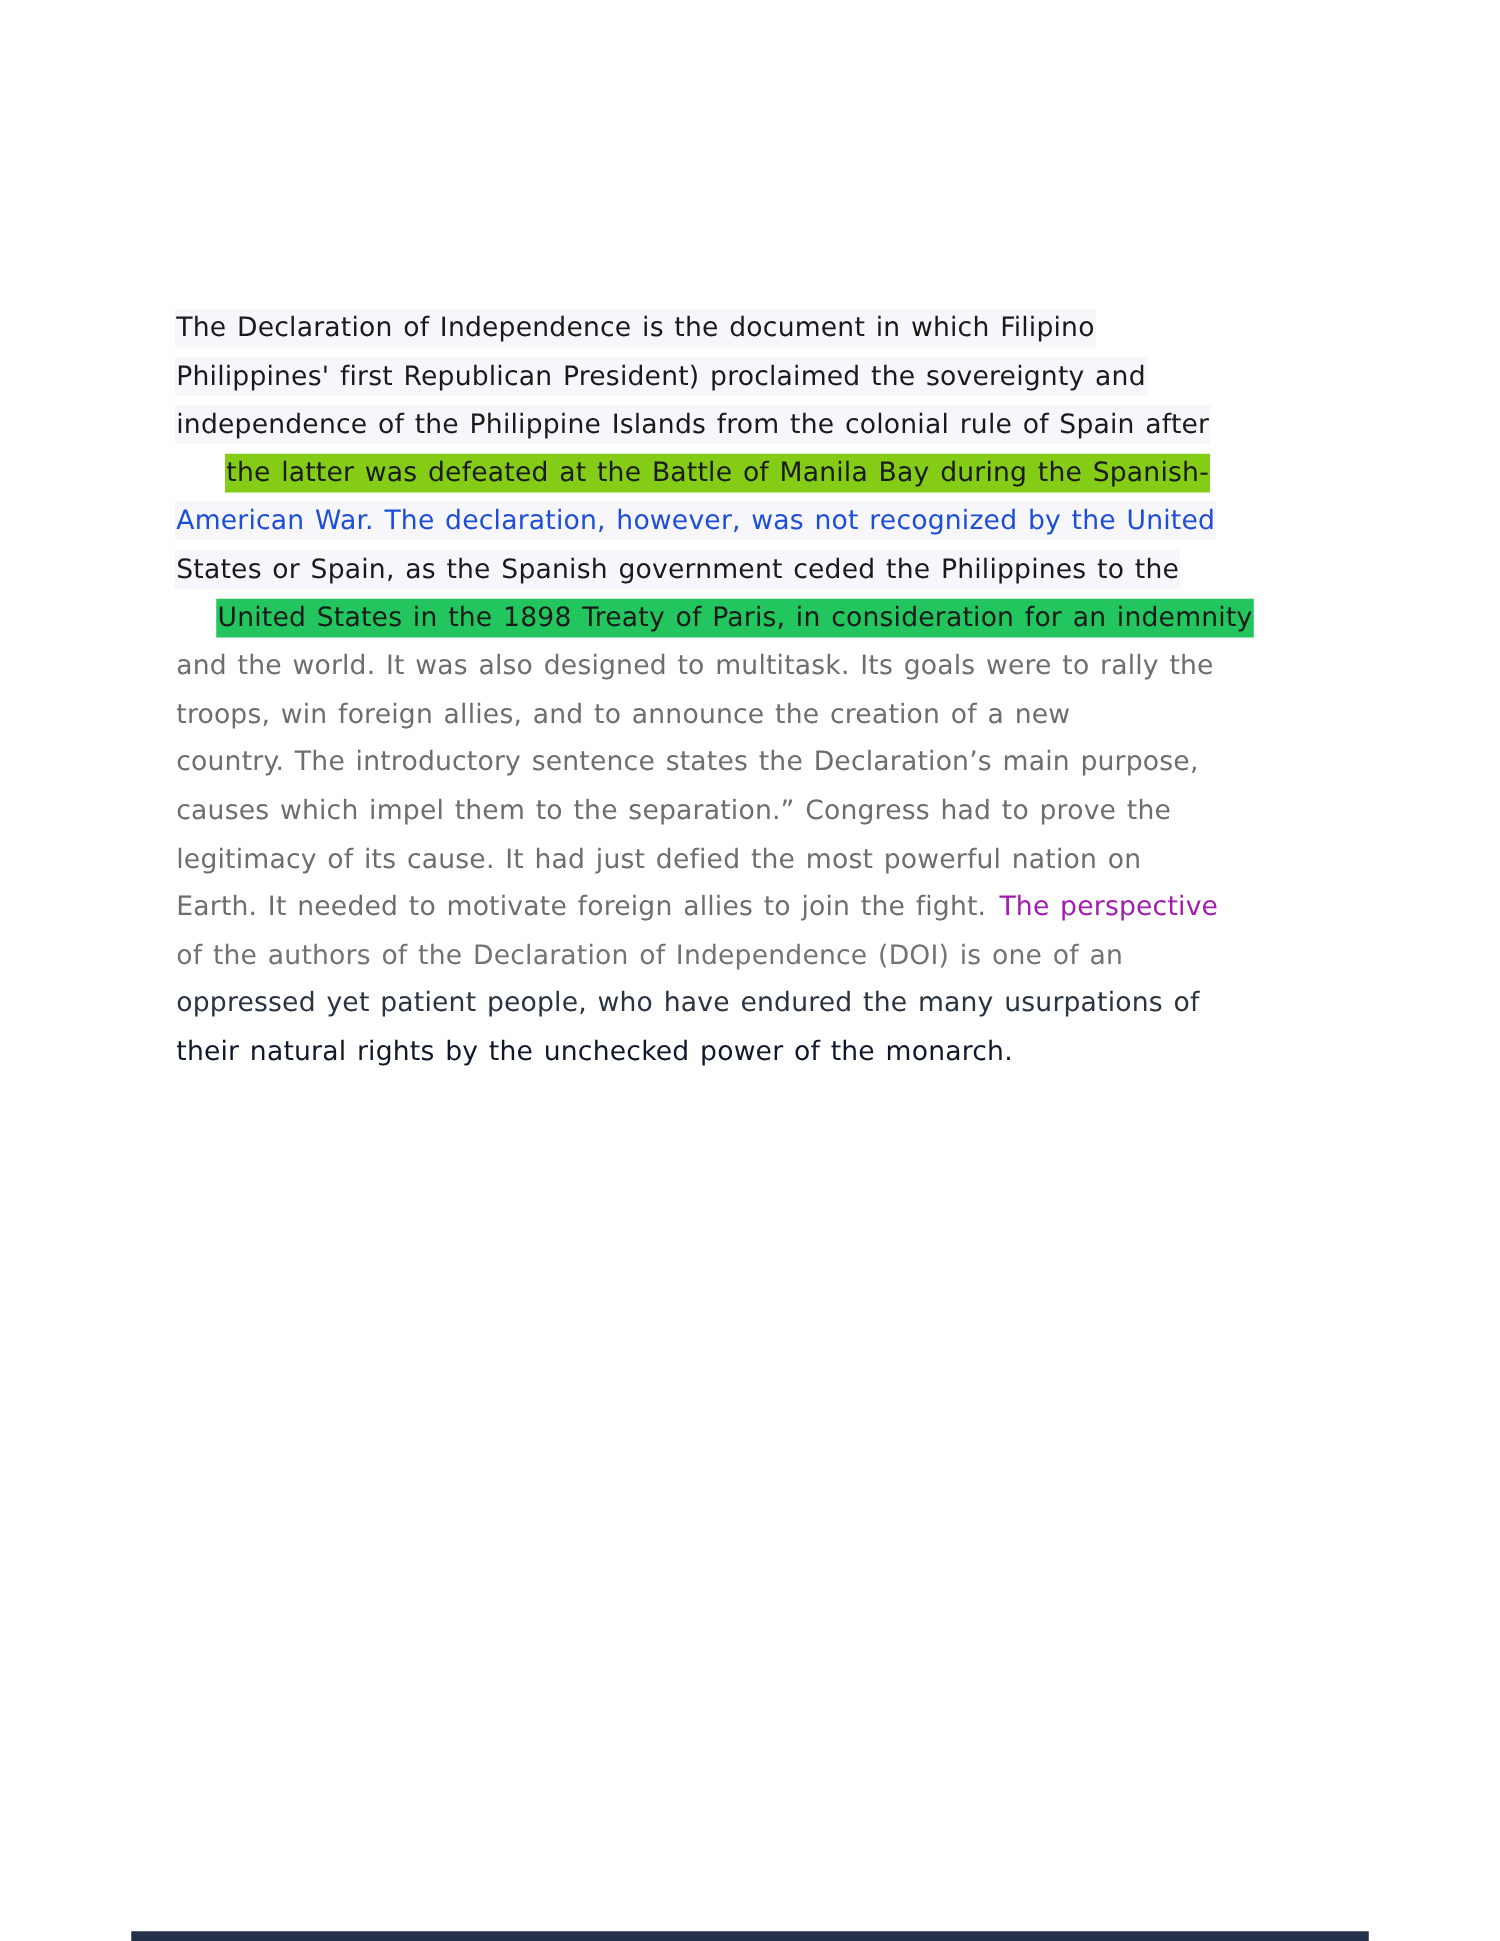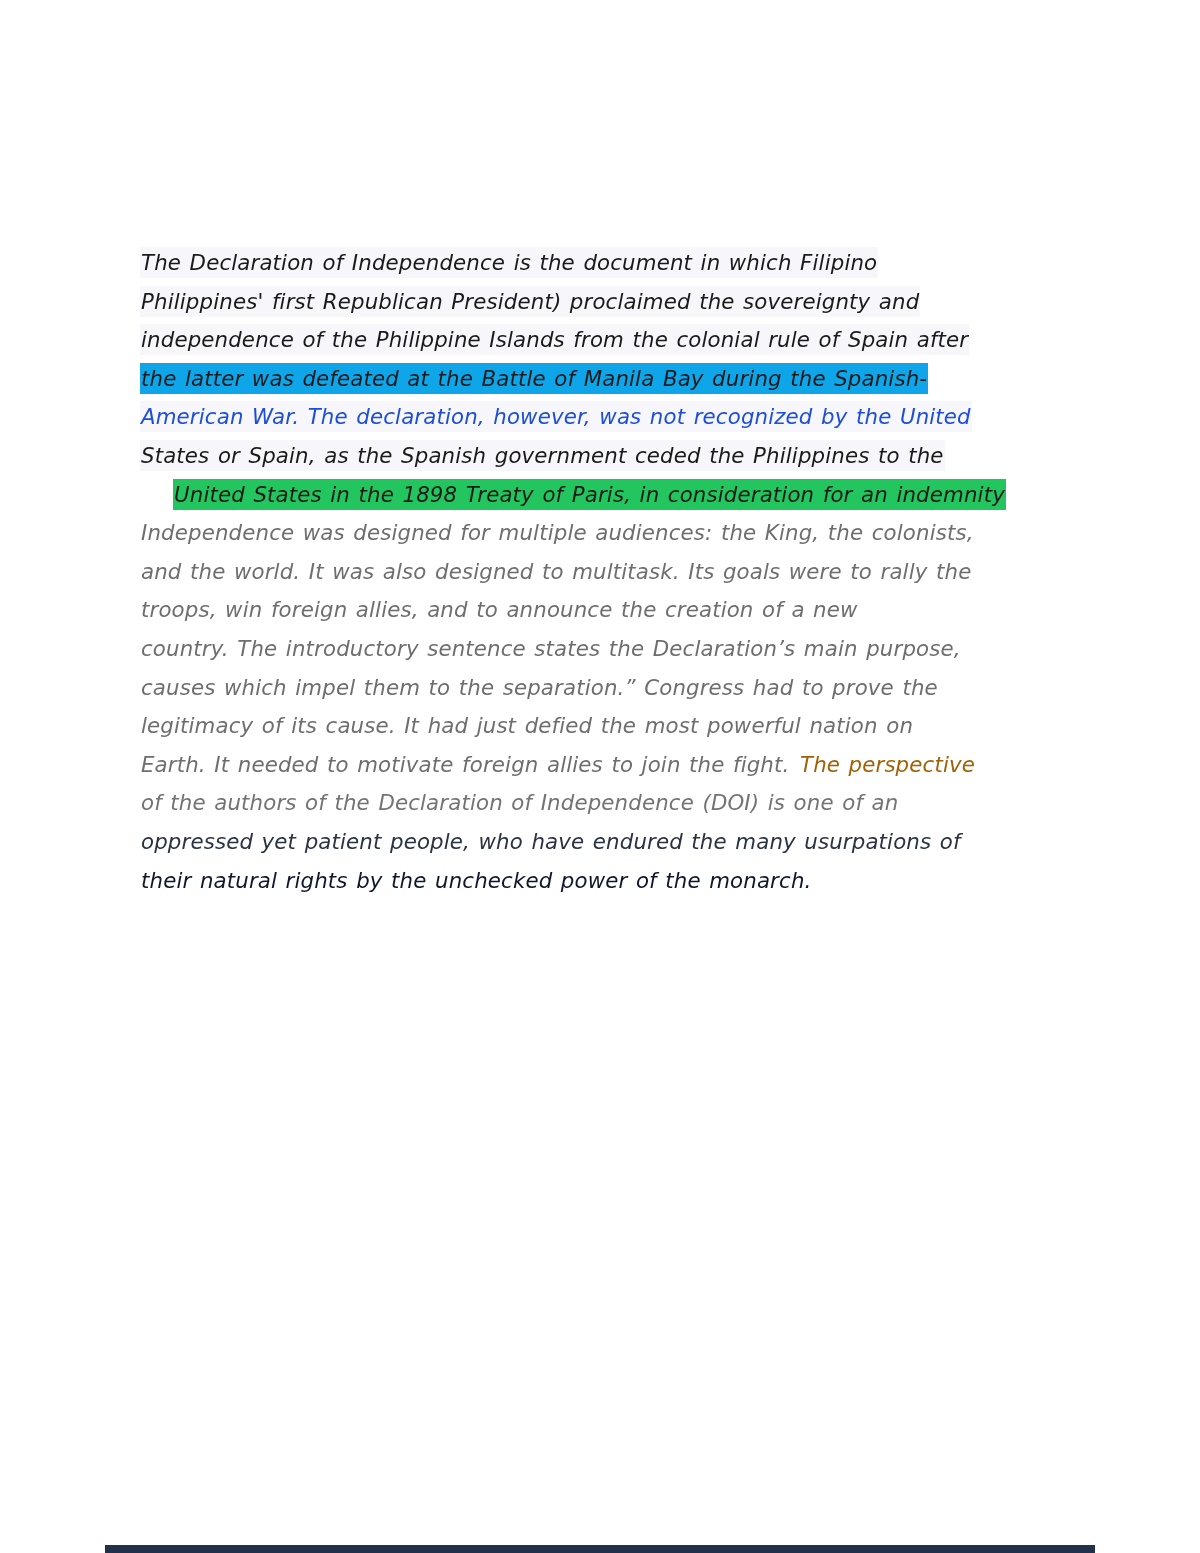--- a/index.html
+++ b/index.html
@@ -7,21 +7,20 @@
     padding: 0;
     background: #ffffff;
   }
   .page {
     position: relative;
     width: 1200px;
     height: 1553px;
     background: #ffffff;
     overflow: hidden;
     font-family: "DejaVu Sans", "Liberation Sans", sans-serif;
-    font-style: italic;
   }
   .text-block {
     position: absolute;
     left: 140px;
     top: 244px;
     width: 980px;
   }
   .text-line {
     white-space: nowrap;
     font-size: 21.3px;
@@ -41,29 +40,28 @@
   }
 </style>
 </head>
 <body>
 
 <div class="page" style="background: rgb(255, 255, 255);">
   <div class="text-block" id="text-block">
       <div class="text-line"><span class="seg" style="color: rgb(26, 26, 26); background-color: rgb(246, 246, 251);">The Declaration of Independence is the document in which Filipino</span></div>
       <div class="text-line"><span class="seg" style="color: rgb(26, 26, 26); background-color: rgb(246, 246, 251);">Philippines' first Republican President) proclaimed the sovereignty and</span></div>
       <div class="text-line"><span class="seg" style="color: rgb(26, 26, 26); background-color: rgb(246, 246, 251);">independence of the Philippine Islands from the colonial rule of Spain after</span></div>
-      <div class="text-line"><span class="seg" style="color: rgb(26, 26, 26); background-color: #0ea5e9;">the latter was defeated at the Battle of Manila Bay during the Spanish-</span></div>
+      <div class="text-line"><span class="seg" style="color: rgb(26, 26, 26); background-color: #84cc16; margin-left: 40px;">the latter was defeated at the Battle of Manila Bay during the Spanish-</span></div>
       <div class="text-line"><span class="seg" style="color: #1d4ed8; background-color: rgb(246, 246, 251);">American War. The declaration, however, was not recognized by the United</span></div>
       <div class="text-line"><span class="seg" style="color: rgb(26, 26, 26); background-color: rgb(246, 246, 251);">States or Spain, as the Spanish government ceded the Philippines to the</span></div>
       <div class="text-line"><span class="seg" style="color: rgb(26, 26, 26); background-color: #22c55e; margin-left: 33px;">United States in the 1898 Treaty of Paris, in consideration for an indemnity</span></div>
-      <div class="text-line"><span class="seg" style="color: rgb(110, 110, 110);">Independence was designed for multiple audiences: the King, the colonists,</span></div>
       <div class="text-line"><span class="seg" style="color: rgb(110, 110, 110);">and the world. It was also designed to multitask. Its goals were to rally the</span></div>
       <div class="text-line"><span class="seg" style="color: rgb(110, 110, 110);">troops, win foreign allies, and to announce the creation of a new</span></div>
       <div class="text-line"><span class="seg" style="color: rgb(110, 110, 110);">country. The introductory sentence states the Declaration’s main purpose,</span></div>
       <div class="text-line"><span class="seg" style="color: rgb(110, 110, 110);">causes which impel them to the separation.” Congress had to prove the</span></div>
       <div class="text-line"><span class="seg" style="color: rgb(110, 110, 110);">legitimacy of its cause. It had just defied the most powerful nation on</span></div>
-      <div class="text-line"><span class="seg" style="color: rgb(110, 110, 110);">Earth. It needed to motivate foreign allies to join the fight.</span><span class="seg" style="color: #a16207;"> The perspective</span></div>
+      <div class="text-line"><span class="seg" style="color: rgb(110, 110, 110);">Earth. It needed to motivate foreign allies to join the fight.</span><span class="seg" style="color: #a21caf;"> The perspective</span></div>
       <div class="text-line"><span class="seg" style="color: #737373; text-align: center;">of the authors of the Declaration of Independence (DOI) is one of an</span></div>
       <div class="text-line"><span class="seg" style="color: rgb(42, 51, 66);">oppressed yet patient people, who have endured the many usurpations of</span></div>
       <div class="text-line"><span class="seg" style="color: #0f172a;">their natural rights by the unchecked power of the monarch.</span></div>
     </div>
   <div class="bottom-bar" id="bottom-bar" style="background: rgb(34, 48, 73);"></div>
 </div>
 
 </body></html>

